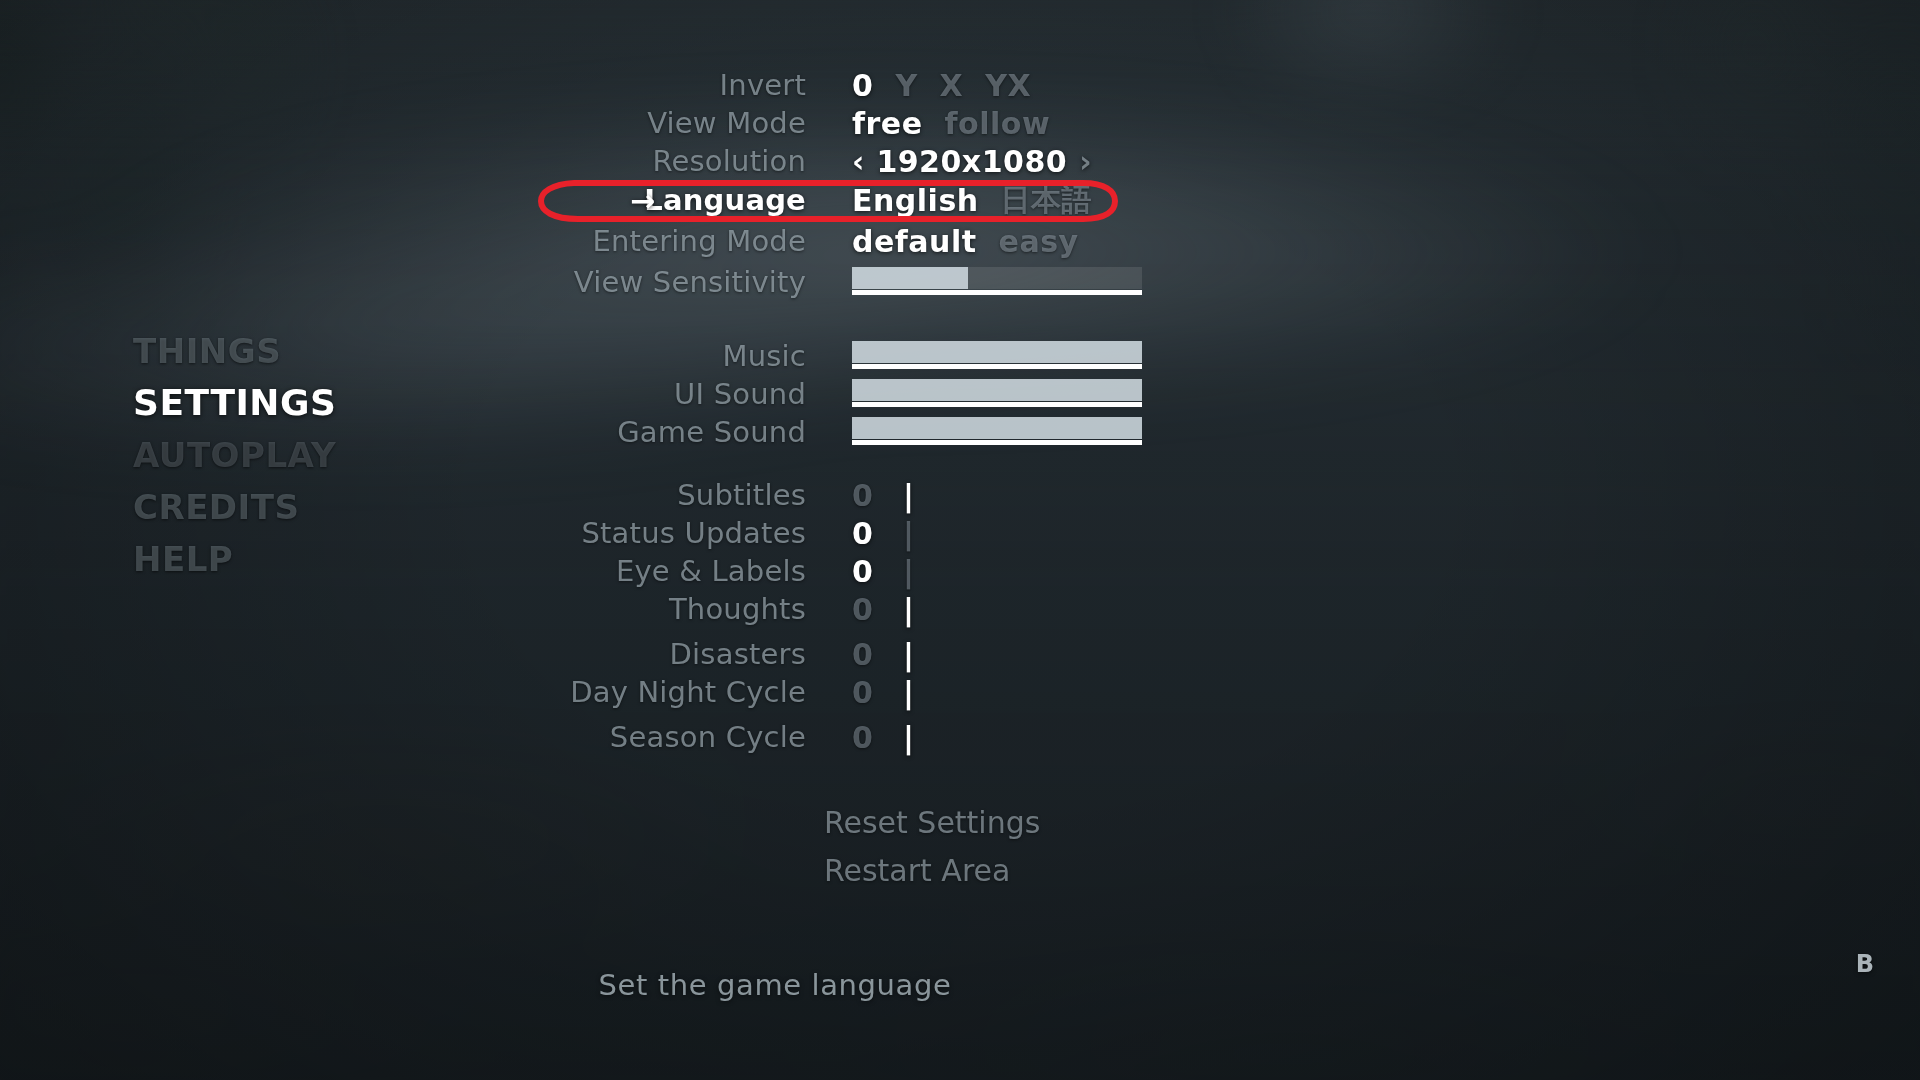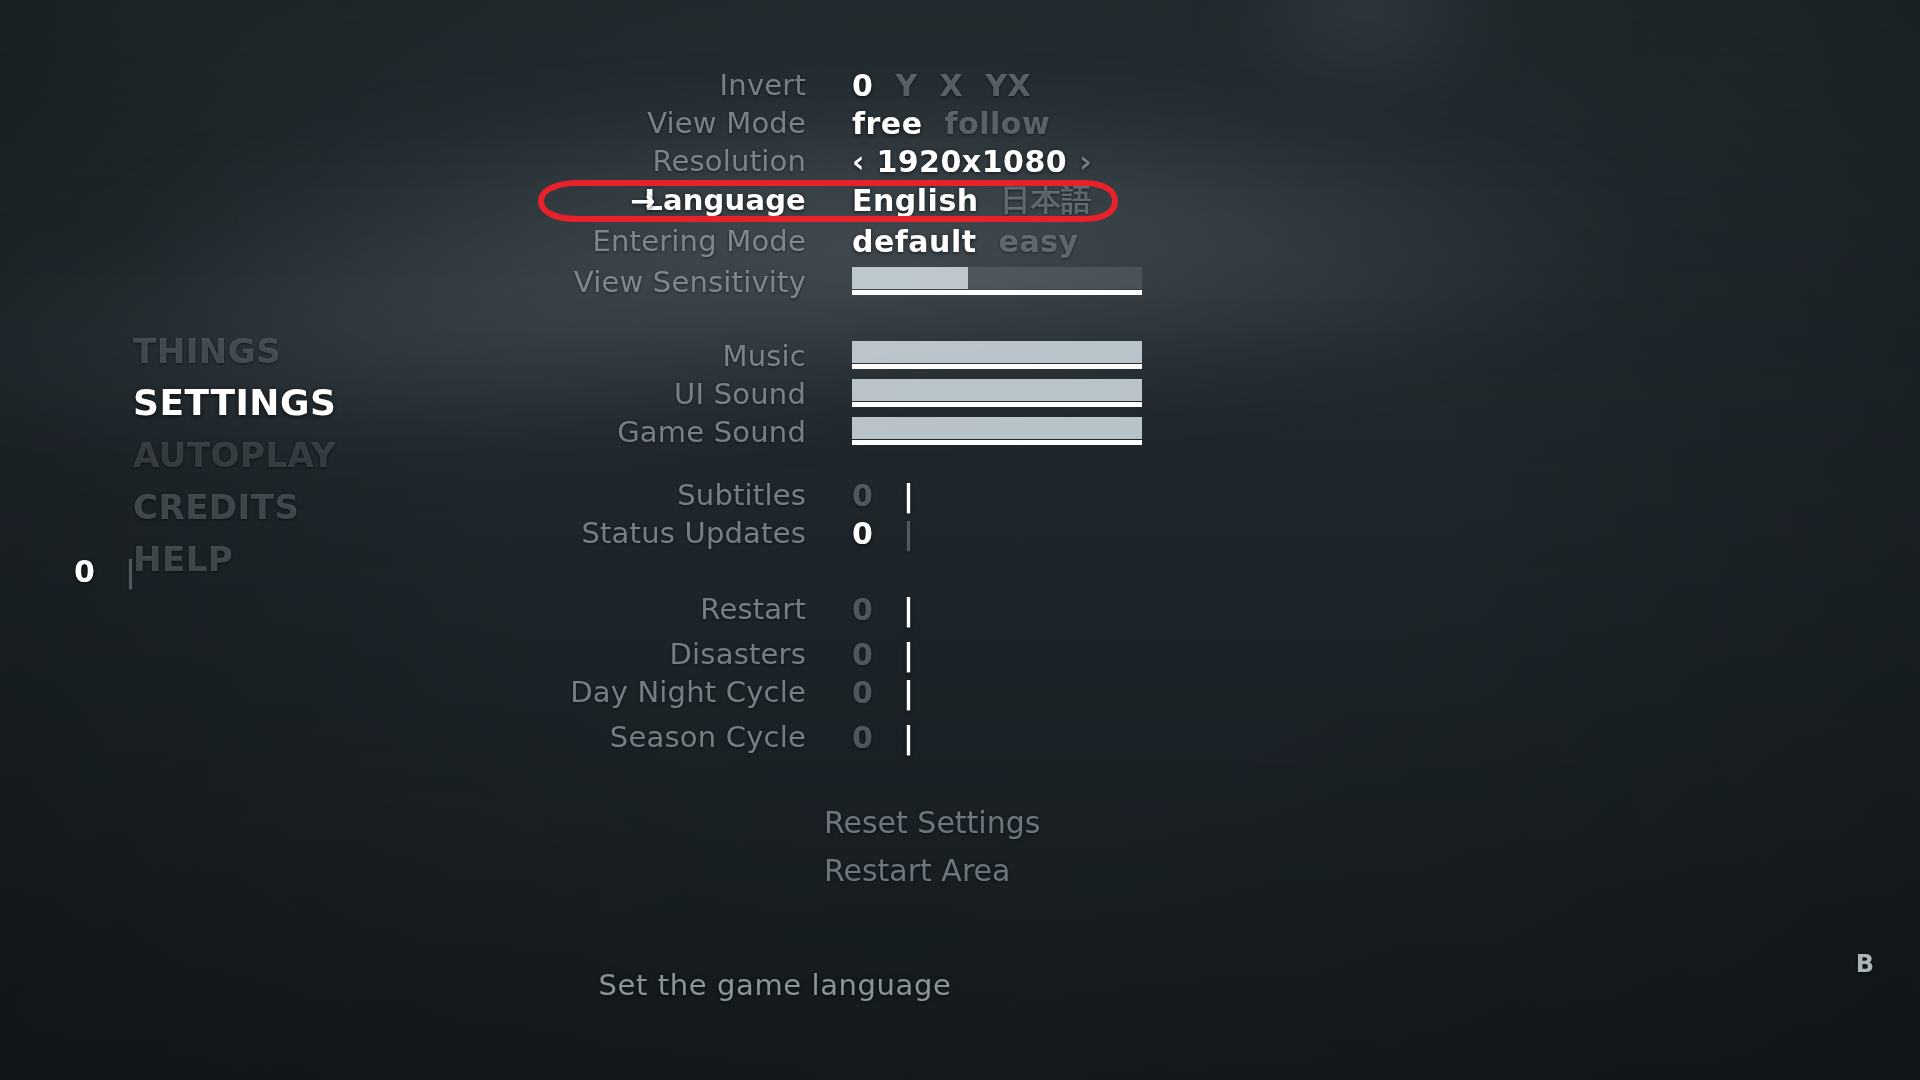--- a/index.html
+++ b/index.html
@@ -358,30 +358,31 @@
       <div class="label">Status Updates</div>
       <div class="values">
         <div class="toggle-group">
           <span class="tg-zero tg-on">0</span>
           <span class="tg-bar tg-off">|</span>
         </div>
       </div>
     </div>
 
     <div class="row" style="top:551px">
+      <div class="label">Eye &amp; Labels</div>
       <div class="values">
         <div class="toggle-group">
           <span class="tg-zero tg-on">0</span>
           <span class="tg-bar tg-off">|</span>
         </div>
       </div>
     </div>
 
     <div class="row" style="top:589px">
-      <div class="label">Restart</div>
+      <div class="label">Thoughts</div>
       <div class="values">
         <div class="toggle-group">
           <span class="tg-zero tg-off">0</span>
           <span class="tg-bar tg-on">|</span>
         </div>
       </div>
     </div>
 
     <div class="row" style="top:634px">
       <div class="label">Disasters</div>

